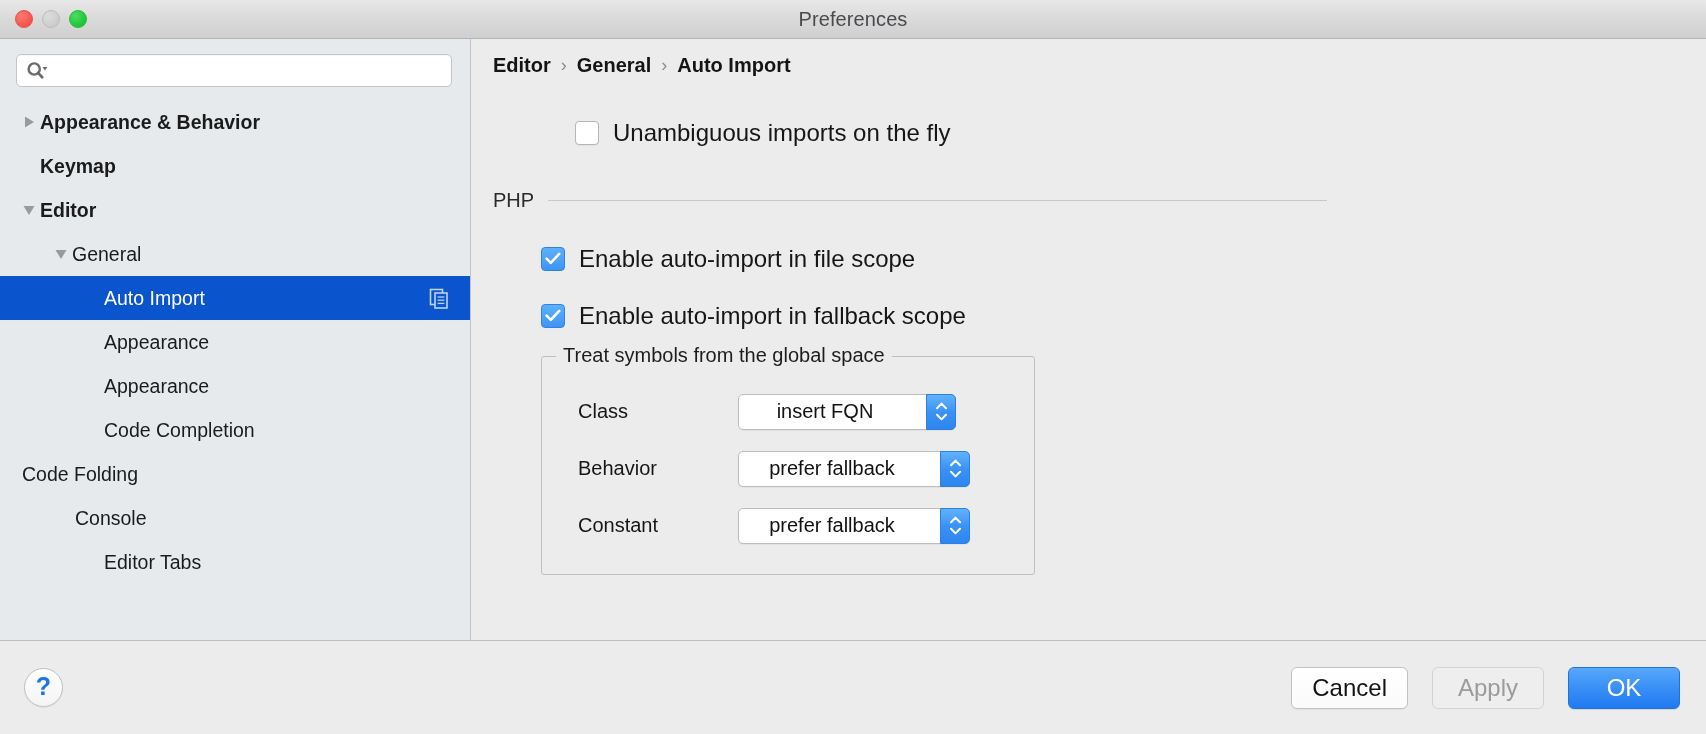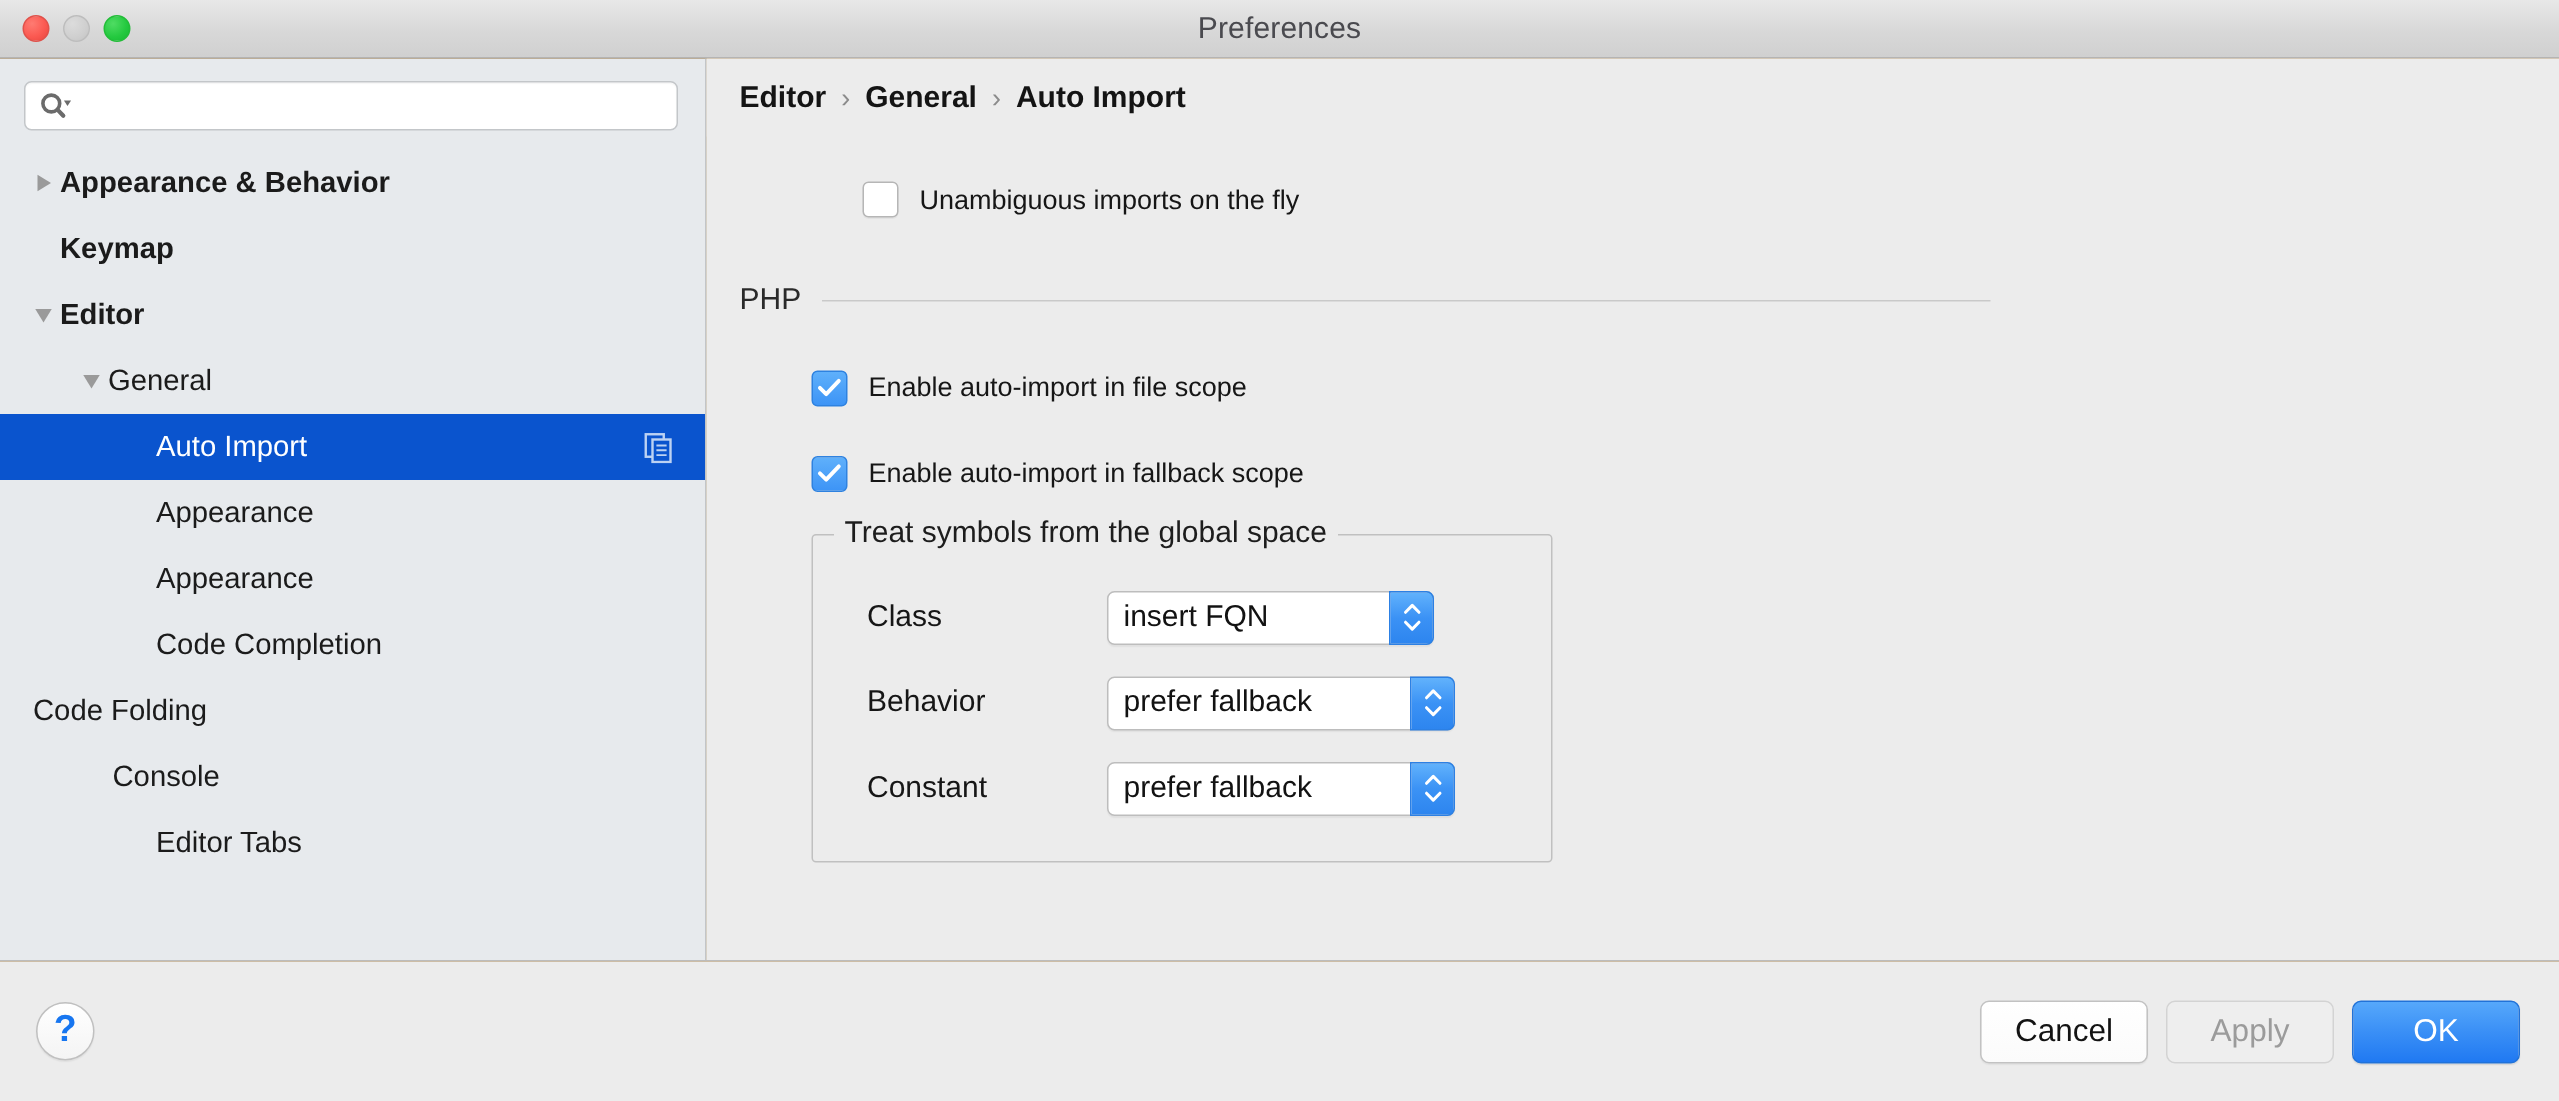--- a/index.html
+++ b/index.html
@@ -169,21 +169,21 @@
     opacity: 0.5;
   }
 
   .check-row {
     display: flex;
     align-items: center;
     gap: 14px;
     height: 40px;
   }
   .check-row .ctext {
-    font-size: 18px;
+    font-size: 24px;
     color: #161616;
   }
 
   .cbox {
     width: 24px; height: 24px;
     border-radius: 4px;
     flex: 0 0 24px;
     display: flex;
     align-items: center;
     justify-content: center;
@@ -259,20 +259,21 @@
     position: relative;
     height: 36px;
     display: inline-flex;
     align-items: center;
     background: #ffffff;
     border: 1px solid #bdbdbd;
     border-radius: 5px;
     padding: 0 54px 0 10px;
     box-shadow: 0 1px 1px rgba(0,0,0,0.05);
     cursor: default;
+    justify-content: center;
   }
   .popup .pvalue {
     font-size: 20px;
     color: #121212;
     white-space: nowrap;
   }
   .popup .stepper {
     position: absolute;
     right: -1px; top: -1px; bottom: -1px;
     width: 30px;
@@ -315,24 +316,24 @@
     margin-top: -2px;
   }
   #footer-spacer { flex: 1 1 auto; }
   .btn {
     height: 42px;
     min-width: 112px;
     border-radius: 6px;
     display: inline-flex;
     align-items: center;
     justify-content: center;
-    font-size: 21px;
+    font-size: 24px;
     cursor: default;
     padding: 0 20px;
-    margin-left: 12px;
+    margin-left: 24px;
   }
   .btn.plain {
     background: linear-gradient(to bottom, #ffffff 0%, #fbfbfb 100%);
     border: 1px solid #c2c2c2;
     color: #131313;
     box-shadow: 0 1px 1px rgba(0,0,0,0.05);
   }
   .btn.disabled {
     background: #eeeeee;
     border: 1px solid #d3d3d3;

